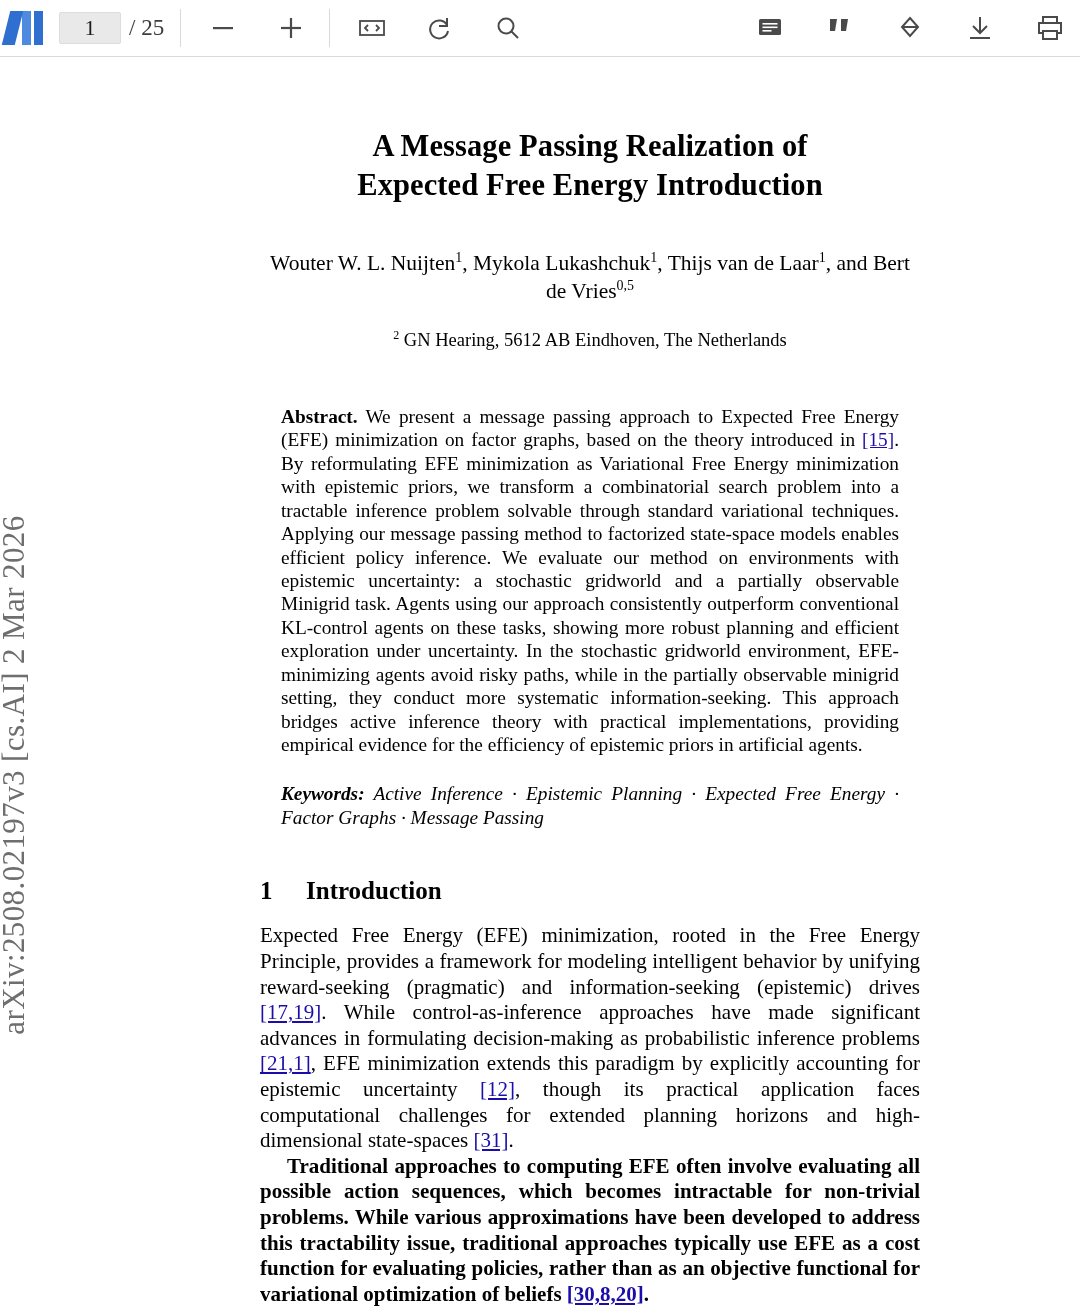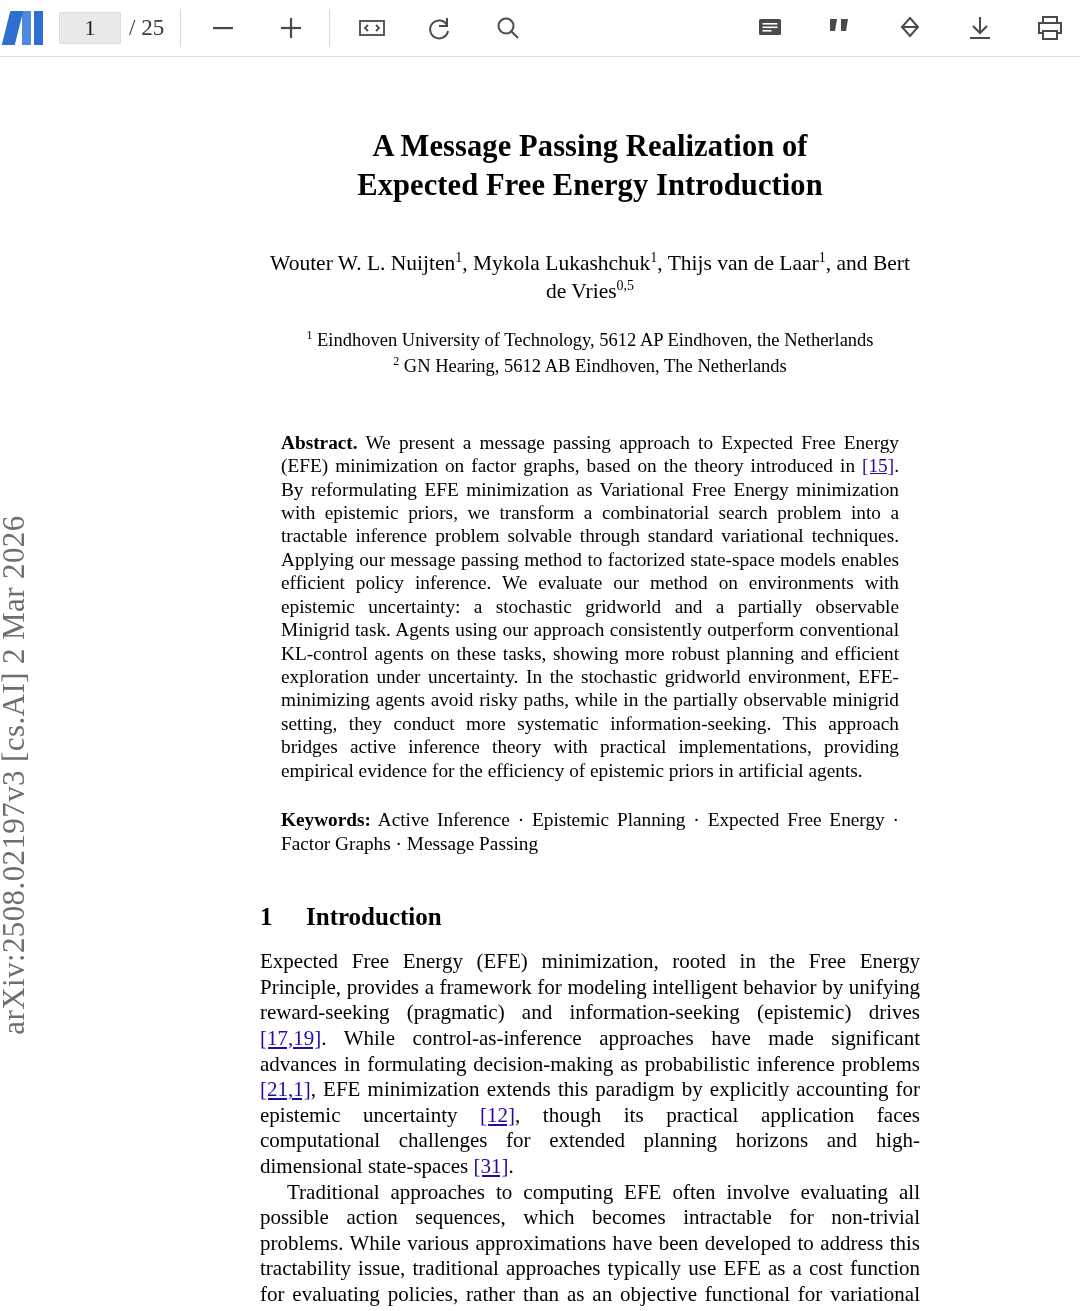--- a/index.html
+++ b/index.html
@@ -161,39 +161,40 @@
     color: #000;
   }
   .abstract b { font-weight: bold; }
   .keywords {
     margin: 26px auto 0 auto;
     width: 618px;
     font-size: 19.3px;
     line-height: 1.215;
     text-align: justify;
     color: #000;
+    font-style: italic;
   }
 
   h2.section {
     margin: 48px 0 0 0;
     font-size: 25px;
     font-weight: bold;
     color: #000;
   }
   h2.section .num { display: inline-block; width: 46px; }
 
   .body-text {
     margin-top: 18px;
     font-size: 21px;
     line-height: 1.22;
     text-align: justify;
     color: #000;
   }
   .body-text p { margin: 0; }
-  .body-text p.indent { text-indent: 27px; }
+  .body-text p.indent { text-indent: 27px; font-weight: bold; }
 
   a.cite {
     color: #1a0dab;
     text-decoration: underline;
     text-decoration-color: #1a0dab;
   }
 </style>
 </head>
 <body>
 
@@ -297,23 +298,20 @@
       <span>A Message Passing Realization of</span><br>
       <span>Expected Free Energy Introduction</span>
     </h1>
 
     <div class="authors">
       Wouter W. L. Nuijten<sup>1</sup>, Mykola Lukashchuk<sup>1</sup>, Thijs van de Laar<sup>1</sup>, and Bert de Vries<sup>0,5</sup>
     </div>
 
     <div class="affil">
       <div>
-        <sup>1</sup> <span>Eindhoven University of Technology, 5612 AP Eindhoven, the Netherlands</span>
-      </div>
-      <div>
         <sup>2</sup> <span>GN Hearing, 5612 AB Eindhoven, The Netherlands</span>
       </div>
     </div>
 
     <div class="abstract">
       <b>Abstract.</b>
       <span>We present a message passing approach to Expected Free Energy (EFE) minimization on factor graphs, based on the theory introduced in </span><a class="cite" href="#">[15]</a><span>. By reformulating EFE minimization as Variational Free Energy minimization with epistemic priors, we transform a combinatorial search problem into a tractable inference problem solvable through standard variational techniques. Applying our message passing method to factorized state-space models enables efficient policy inference. We evaluate our method on environments with epistemic uncertainty: a stochastic gridworld and a partially observable Minigrid task. Agents using our approach consistently outperform conventional KL-control agents on these tasks, showing more robust planning and efficient exploration under uncertainty. In the stochastic gridworld environment, EFE-minimizing agents avoid risky paths, while in the partially observable minigrid setting, they conduct more systematic information-seeking. This approach bridges active inference theory with practical implementations, providing empirical evidence for the efficiency of epistemic priors in artificial agents.</span>
     </div>
 
     <div class="keywords">

